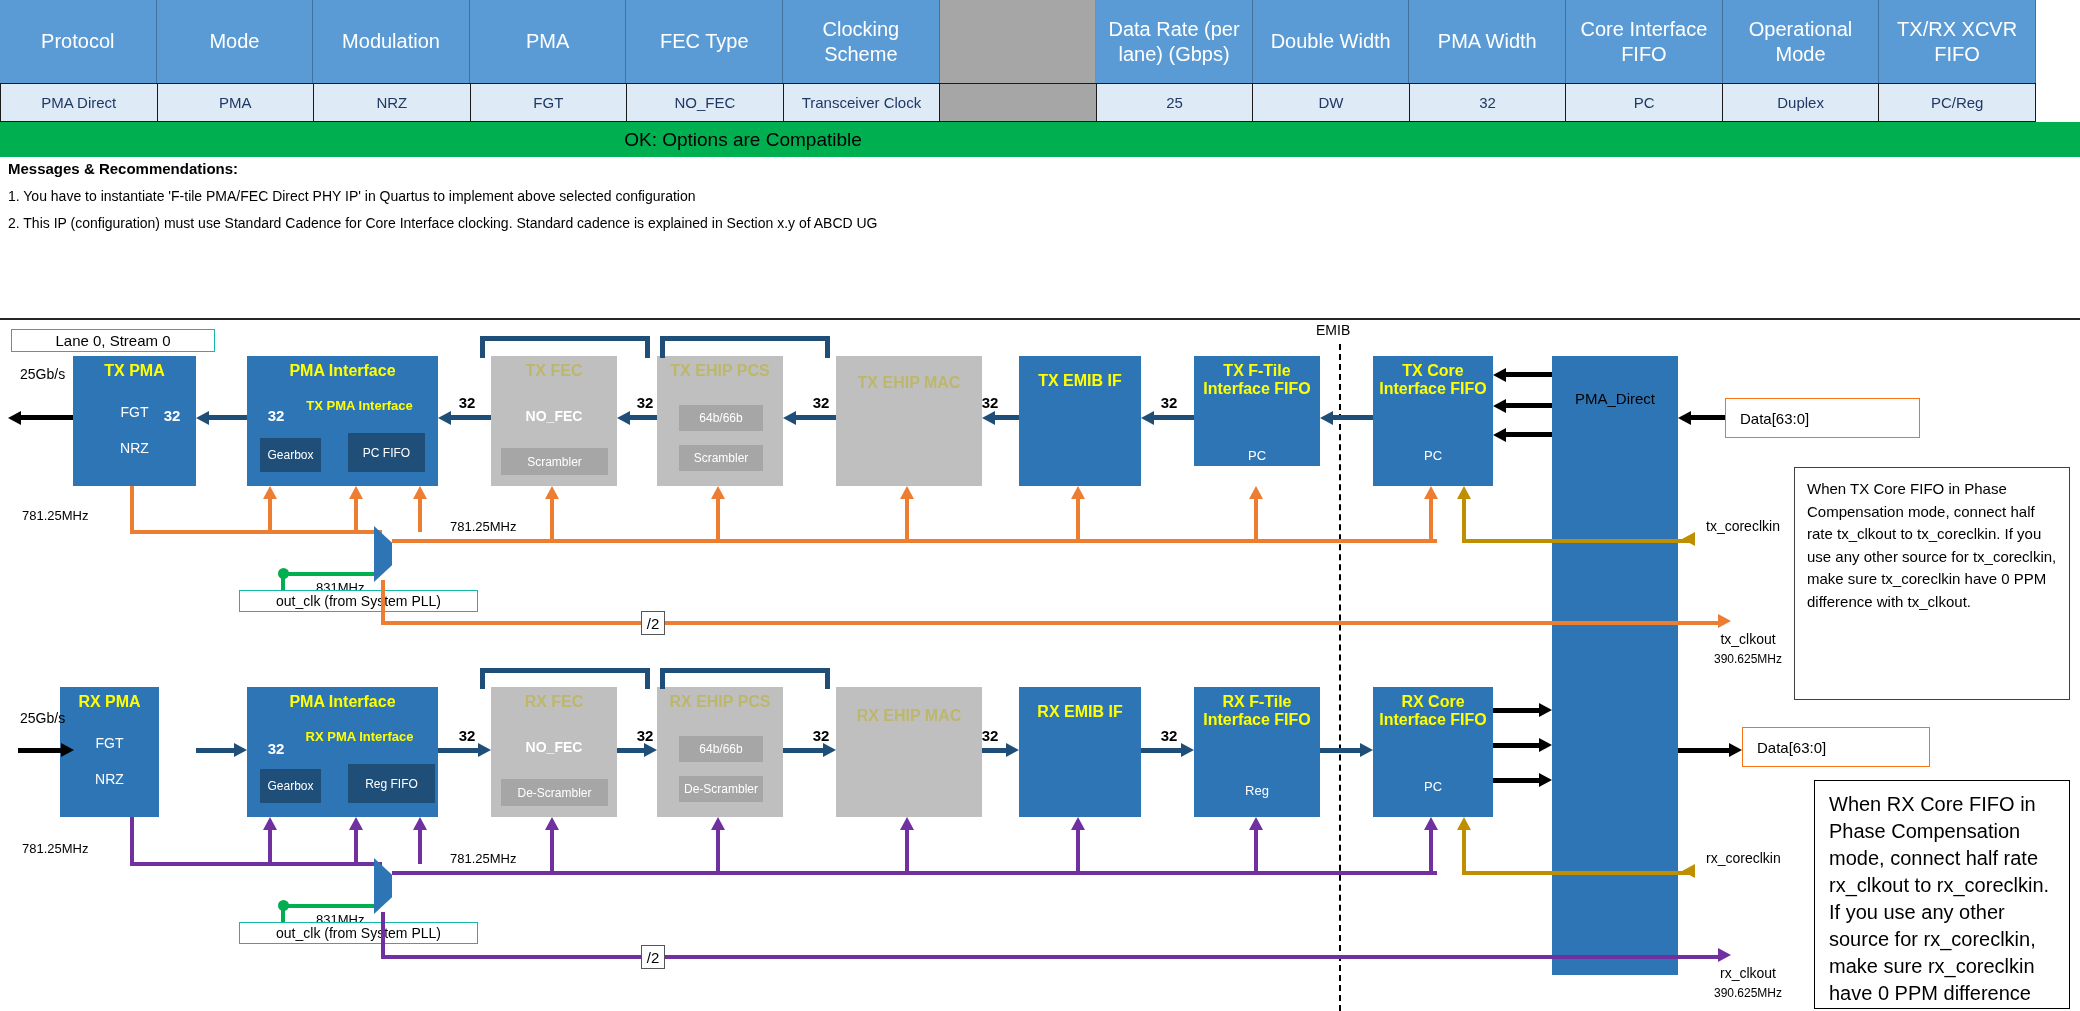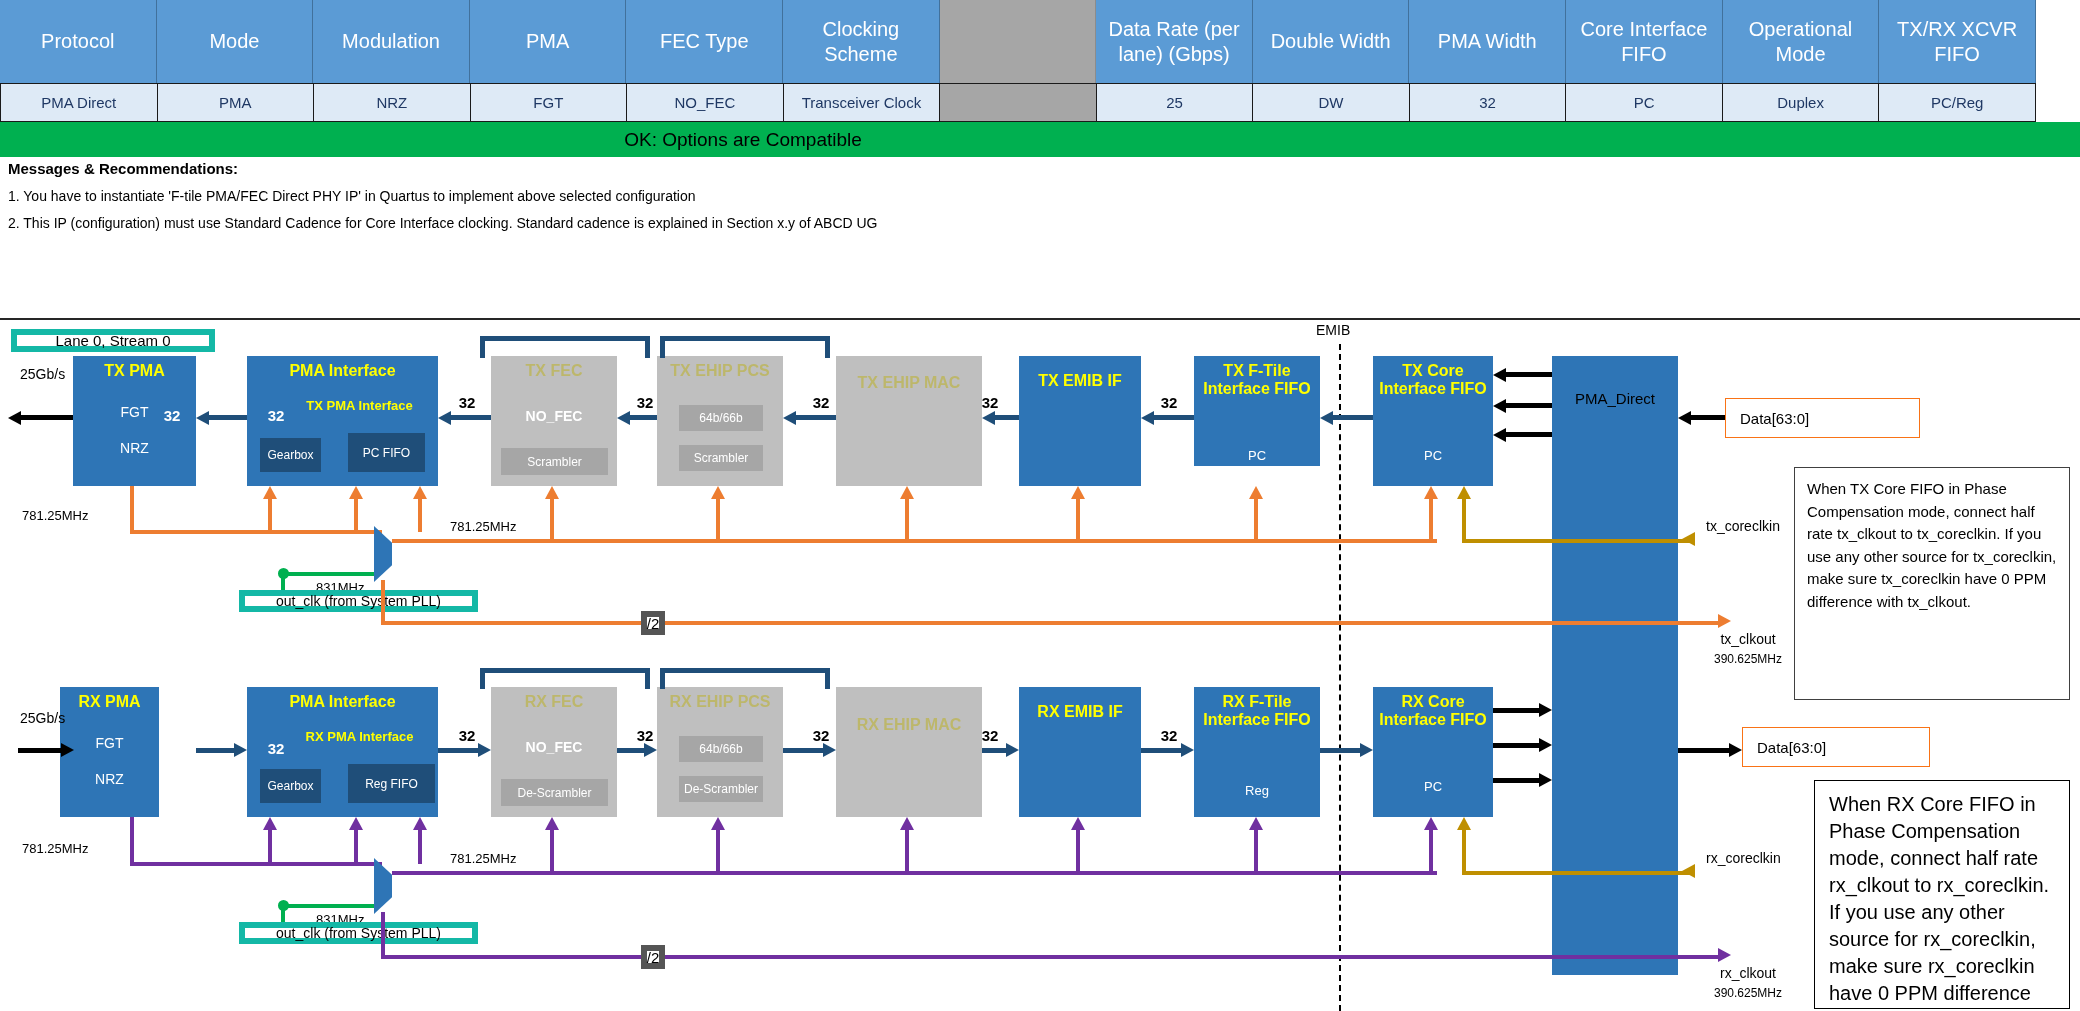--- a/index.html
+++ b/index.html
@@ -39,21 +39,21 @@
 .tu{border-left:7px solid transparent;border-right:7px solid transparent;border-bottom:13px solid #000}
 .tl.n{border-right-color:#1F4E79}.tl.y2{border-right-color:#BF8F00}
 .tr.n{border-left-color:#1F4E79}.tr.o2{border-left-color:#ED7D31}.tr.p2{border-left-color:#7030A0}
 .tu.o2{border-bottom-color:#ED7D31}.tu.p2{border-bottom-color:#7030A0}.tu.y2{border-bottom-color:#BF8F00}
 .lbl{position:absolute;font-size:14px;white-space:nowrap;color:#000}
 .lbl.s{font-size:13px}
 .lbl.xs{font-size:12px}
 .w32{position:absolute;width:40px;text-align:center;font-size:15px;font-weight:bold;color:#000}
 .w32.w{color:#fff}
 .ctr{text-align:center}
-.wbox{position:absolute;background:#fff;border:6px solid #14b8a6;display:flex;align-items:center;justify-content:center;font-size:14px}
+.wbox{position:absolute;background:#fff;border:1px solid #14b8a6;display:flex;align-items:center;justify-content:center;font-size:14px}
 .dbox{position:absolute;background:#fff;border:1px solid #f97316;display:flex;align-items:center;font-size:15px;padding-left:14px}
 .note{position:absolute;background:#fff;border:1px solid #404040;padding:10px 12px;font-size:15px;line-height:1.5;overflow:hidden}
 .note.big{font-size:20px;line-height:1.35;border-color:#000;padding:10px 14px}
 .mux{position:absolute;width:18px;height:56px;background:#2E75B6;clip-path:polygon(0 0,100% 30%,100% 70%,0 100%)}
 .dot{position:absolute;width:11px;height:11px;border-radius:50%;background:#00B050}
 .dash{position:absolute;width:0;border-left:2px dashed #000}
 </style>
 </head>
 <body>
 
@@ -159,21 +159,21 @@
     <div class="bt">RX FEC</div>
     <div class="bw b" style="top:52px">NO_FEC</div>
     <div class="gsub" style="left:10px;top:92px;width:107px;height:27px">De-Scrambler</div>
   </div>
   <div class="blk gray" style="left:657px;top:687px;width:126px;height:130px">
     <div class="bt">RX EHIP PCS</div>
     <div class="gsub" style="left:22px;top:49px;width:84px;height:26px">64b/66b</div>
     <div class="gsub" style="left:22px;top:89px;width:84px;height:26px">De-Scrambler</div>
   </div>
   <div class="blk gray" style="left:836px;top:687px;width:146px;height:130px">
-    <div class="bt" style="padding-top:29px">RX EHIP MAC</div>
+    <div class="bt" style="padding-top:20px">RX EHIP MAC</div>
   </div>
   <div class="blk" style="left:1019px;top:687px;width:122px;height:130px">
     <div class="bt" style="padding-top:16px">RX EMIB IF</div>
   </div>
   <div class="blk" style="left:1194px;top:687px;width:126px;height:130px">
     <div class="bt">RX F-Tile Interface FIFO</div>
     <div class="bw" style="top:96px;font-size:13px">Reg</div>
   </div>
   <div class="blk" style="left:1373px;top:687px;width:120px;height:130px">
     <div class="bt">RX Core Interface FIFO</div>

